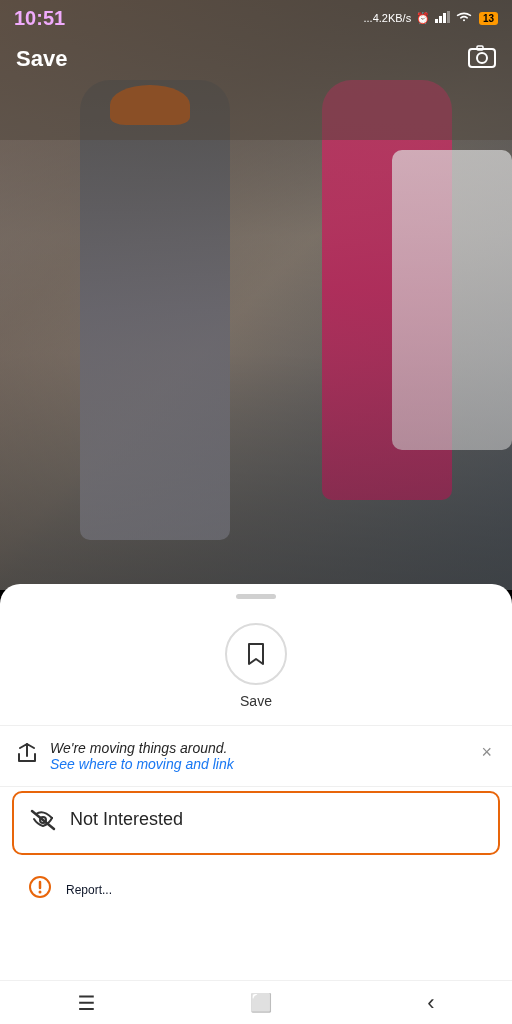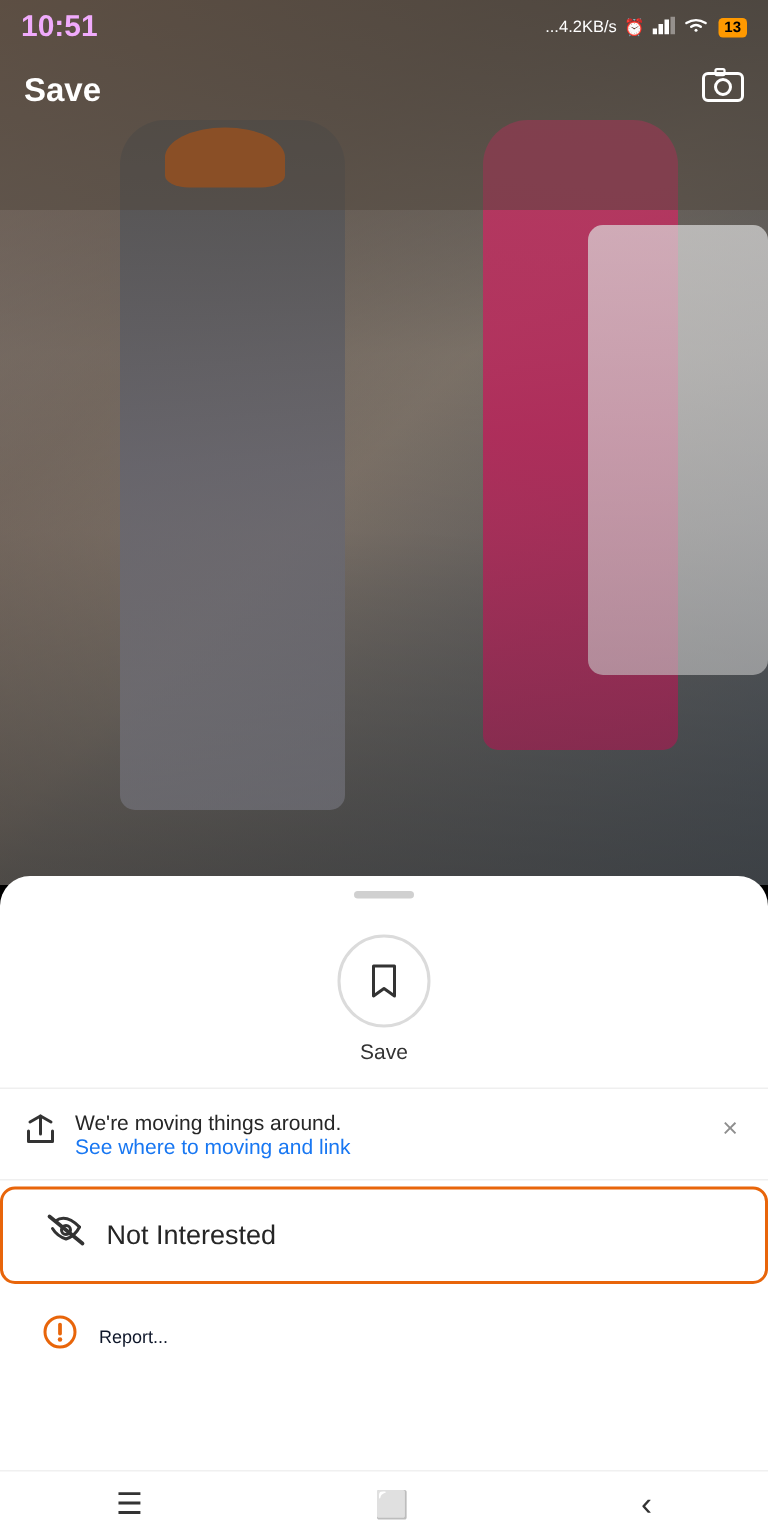--- a/index.html
+++ b/index.html
@@ -213,20 +213,21 @@
       align-items: flex-start;
       justify-content: space-between;
       padding: 14px 16px;
     }
 
     #info-left {
       display: flex;
       align-items: flex-start;
       gap: 12px;
       flex: 1;
+      font-style: italic;
     }
 
     #share-icon-small {
       font-size: 22px;
       color: #333;
       margin-top: 2px;
     }
 
     #info-text-block {
       flex: 1;
@@ -246,24 +247,24 @@
     #close-btn {
       color: #8e8e8e;
       font-size: 18px;
       cursor: pointer;
       padding: 2px 4px;
     }
 
     
     #not-interested-row {
       display: flex;
-      align-items: center;
+      align-items: flex-start;
       gap: 14px;
-      padding: 16px 29px;
-      margin: 4px 0;
+      padding: 16px 16px;
+      margin: 4px 12px;
       border: 2.5px solid #e8650a;
       border-radius: 10px;
       cursor: pointer;
     }
 
     #not-interested-icon {
       font-size: 24px;
       color: #333;
     }
 

